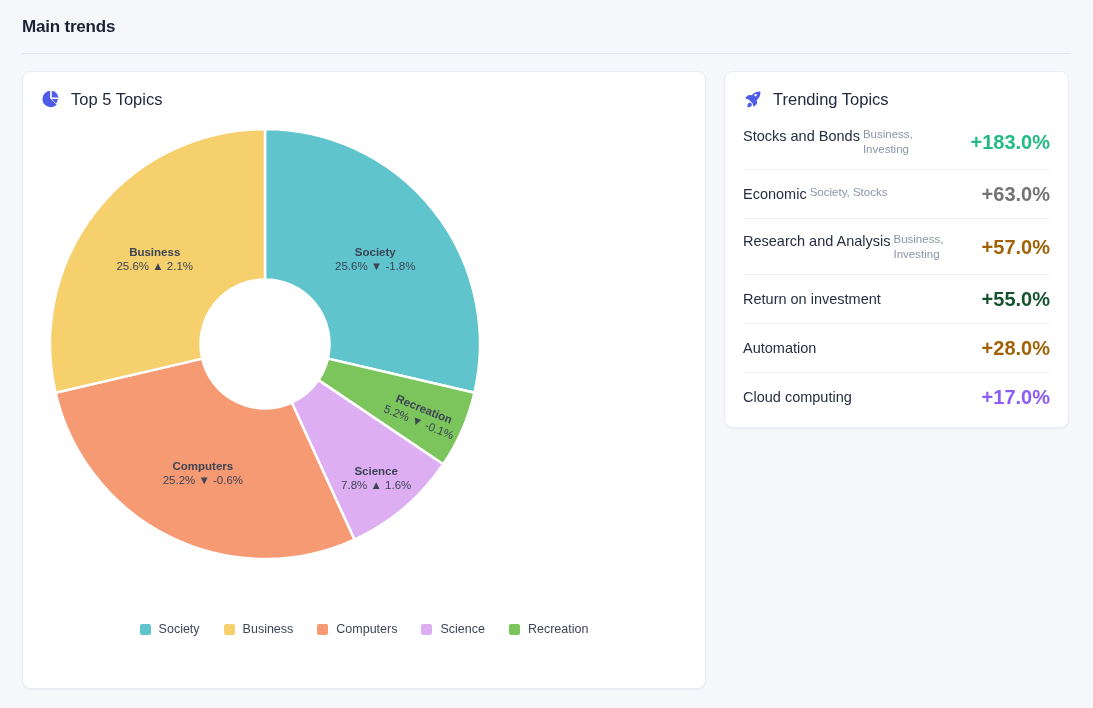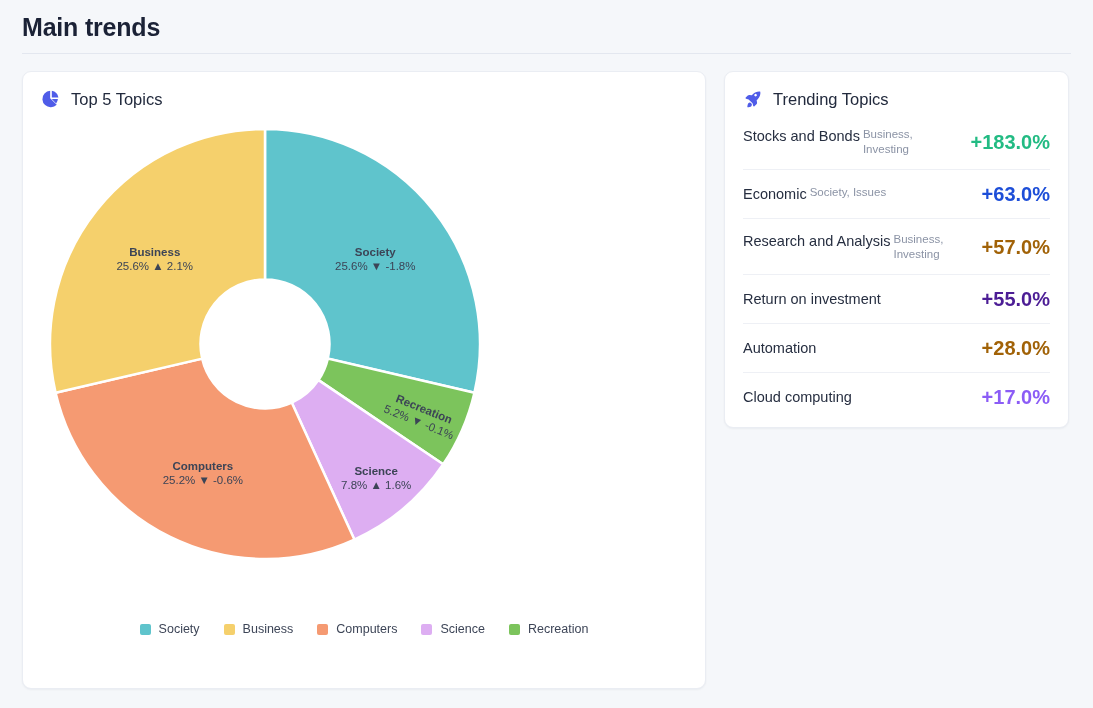--- a/index.html
+++ b/index.html
@@ -10,21 +10,21 @@
     -webkit-font-smoothing: antialiased;
     overflow: hidden;
   }
   .page { position: relative; width: 1093px; height: 708px; }
 
   
   .page-header {
     padding: 14px 22px 0 22px;
   }
   .page-title {
-    font-size: 25px;
+    font-size: 17px;
     font-weight: bold;
     color: #1b2236;
     letter-spacing: -0.2px;
     line-height: 26px;
   }
   .header-rule {
     margin: 13px 0 0 0;
     border-bottom: 1px solid #e3e7ef;
   }
 
@@ -206,36 +206,36 @@
           <div class="trend-row">
             <div class="trend-left">
               <div class="trend-name">Stocks and Bonds</div>
               <div class="trend-cats">Business, Investing</div>
             </div>
             <div class="trend-delta" style="color: rgb(34, 187, 131);">+183.0%</div>
           </div>
           <div class="trend-row">
             <div class="trend-left">
               <div class="trend-name">Economic</div>
-              <div class="trend-cats">Society, Issues</div>
-            </div>
-            <div class="trend-delta" style="color: #1d4ed8;">+63.0%</div>
+              <div class="trend-cats">Society, Stocks</div>
+            </div>
+            <div class="trend-delta" style="color: #737373;">+63.0%</div>
           </div>
           <div class="trend-row">
             <div class="trend-left">
               <div class="trend-name">Research and Analysis</div>
               <div class="trend-cats">Business, Investing</div>
             </div>
             <div class="trend-delta" style="color: #a16207;">+57.0%</div>
           </div>
           <div class="trend-row">
             <div class="trend-left">
               <div class="trend-name">Return on investment</div>
             </div>
-            <div class="trend-delta" style="color: #4c1d95;">+55.0%</div>
+            <div class="trend-delta" style="color: #14532d;">+55.0%</div>
           </div>
           <div class="trend-row">
             <div class="trend-left">
               <div class="trend-name">Automation</div>
             </div>
             <div class="trend-delta" style="color: #a16207;">+28.0%</div>
           </div>
           <div class="trend-row">
             <div class="trend-left">
               <div class="trend-name">Cloud computing</div>

